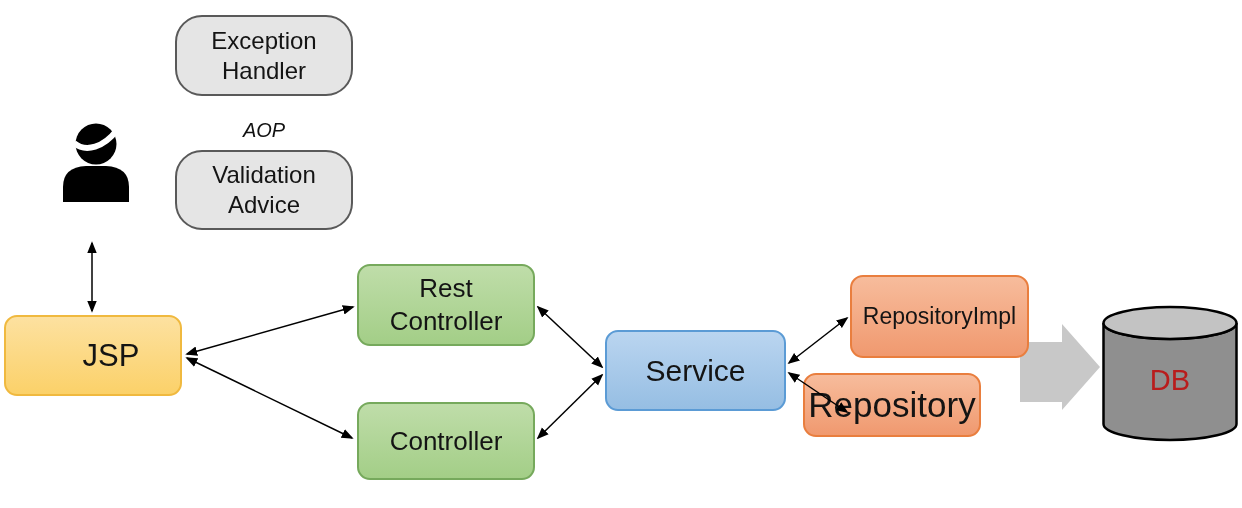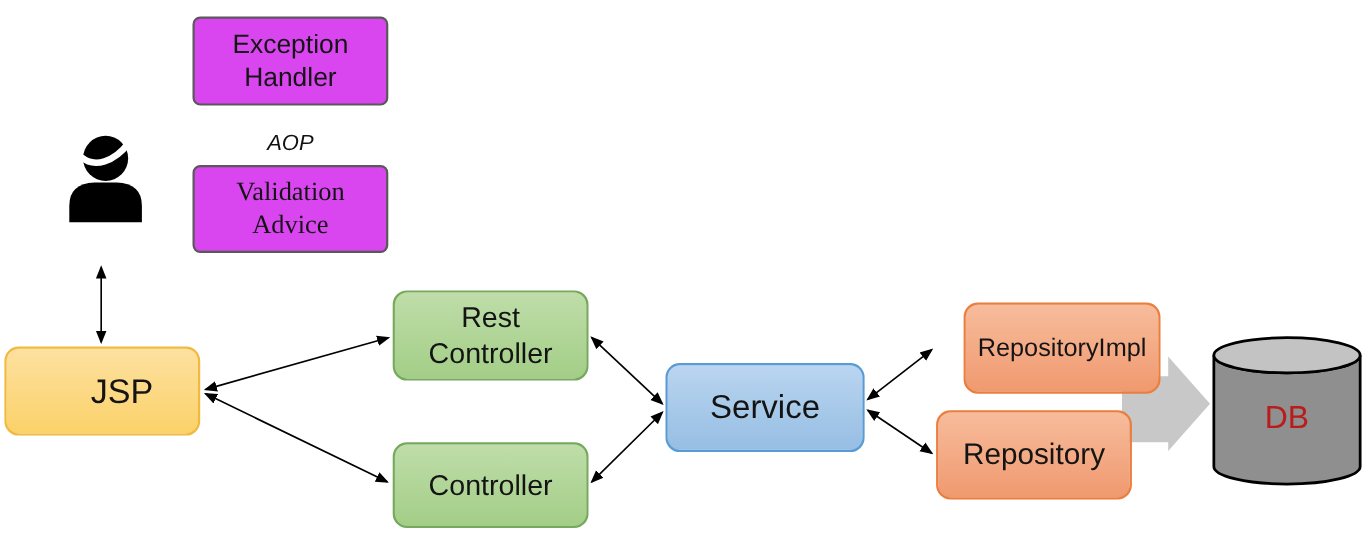--- a/index.html
+++ b/index.html
@@ -17,23 +17,23 @@
     display: flex;
     align-items: center;
     justify-content: center;
     text-align: center;
     border-radius: 13px;
     color: #141414;
     z-index: 2;
   }
   .node .lbl { white-space: pre-line; }
   .outline-box {
-    background: #d946ef;
+    background: #e5e5e5;
     border: 2.5px solid var(--outline_gray, #595959);
-    border-radius: 7px;
+    border-radius: 27px;
   }
   .yellow-box {
     background: linear-gradient(180deg, var(--jsp_fill_top, #FDE1A0), var(--jsp_fill, #FBD169));
     border: 2px solid var(--jsp_border, #F0B93F);
   }
   .green-box {
     background: linear-gradient(180deg, var(--green_fill_top, #BFDDA9), var(--green_fill, #A3CE87));
     border: 2px solid var(--green_border, #76A95C);
   }
   .blue-box {
@@ -82,21 +82,21 @@
 
 <div id="canvas">
 
   <div class="node outline-box" style="left:175px; top:15px; width:178px; height:81px; font-size:24px; line-height:30px;">
     <span class="lbl">Exception
 Handler</span>
   </div>
 
   <div class="free-label" style="left:175px; top:119px; width:178px; font-size:20px;font-style:italic;">AOP</div>
 
-  <div class="node outline-box" style="left:175px; top:150px; width:178px; height:80px; font-size:24px; line-height:30px;font-family:Liberation Serif, serif;">
+  <div class="node outline-box" style="left:175px; top:150px; width:178px; height:80px; font-size:24px; line-height:30px;">
     <span class="lbl">Validation
 Advice</span>
   </div>
 
   <svg id="user-icon-svg" width="80" height="82" viewBox="0 0 80 82" aria-hidden="true">
     <circle cx="40" cy="23" r="20.5" fill="#000000"></circle>
     <path d="M18,22 C30,32 48,26 61,9" stroke="#ffffff" stroke-width="6" fill="none"></path>
     <path d="M7,81 L7,66 Q7,46 30,45 L50,45 Q73,46 73,66 L73,81 Z" fill="#000000"></path>
   </svg>
 
@@ -115,25 +115,25 @@
   </div>
 
   <div class="node blue-box" style="left:605px; top:330px; width:181px; height:81px; font-size:30px;">
     <span class="lbl">Service</span>
   </div>
 
   <svg id="big-arrow-svg" width="88" height="96" viewBox="0 0 88 96" aria-hidden="true">
     <polygon points="4,24 46,24 46,6 84,49 46,92 46,84 4,84"></polygon>
   </svg>
 
-  <div class="node orange-box" style="left:850px; top:275px; width:179px; height:83px; font-size:23px;margin-left:26px;">
+  <div class="node orange-box" style="left:850px; top:275px; width:179px; height:83px; font-size:23px;">
     <span class="lbl">RepositoryImpl</span>
   </div>
 
-  <div class="node orange-box" style="left:851px; top:373px; width:178px; height:81px; font-size:27px;">
+  <div class="node orange-box" style="left:803px; top:373px; width:178px; height:64px; font-size:35px;">
     <span class="lbl">Repository</span>
   </div>
 
   <svg id="db-svg" width="144" height="146" viewBox="0 0 144 146" aria-hidden="true">
     <path class="db-body" d="M5.5,23 V124 A66.5,16 0 0 0 138.5,124 V23 A66.5,16 0 0 1 5.5,23 Z"></path>
     <ellipse class="db-top" cx="72" cy="23" rx="66.5" ry="16"></ellipse>
   </svg>
   <div id="db-label">DB</div>
 
   <svg id="connector-layer" viewBox="0 0 1242 508" aria-hidden="true">

